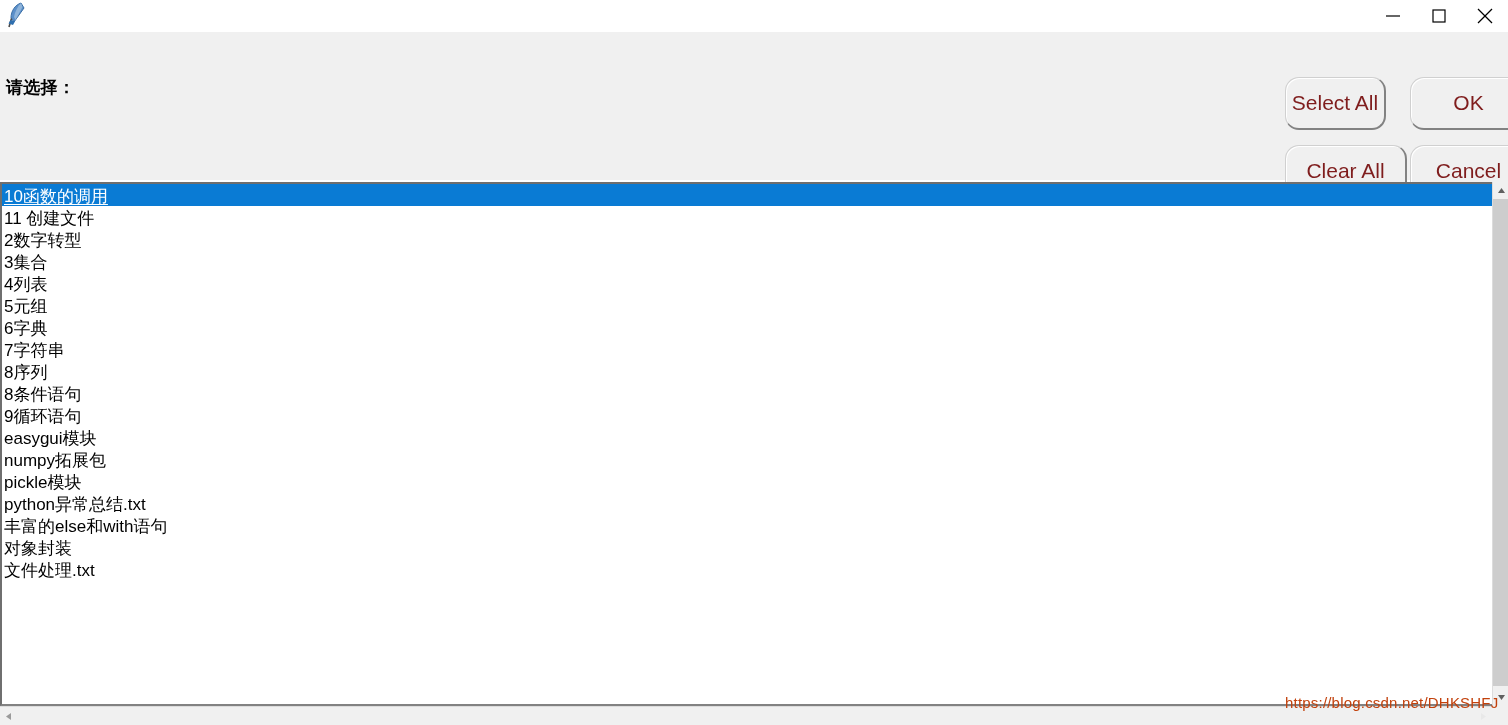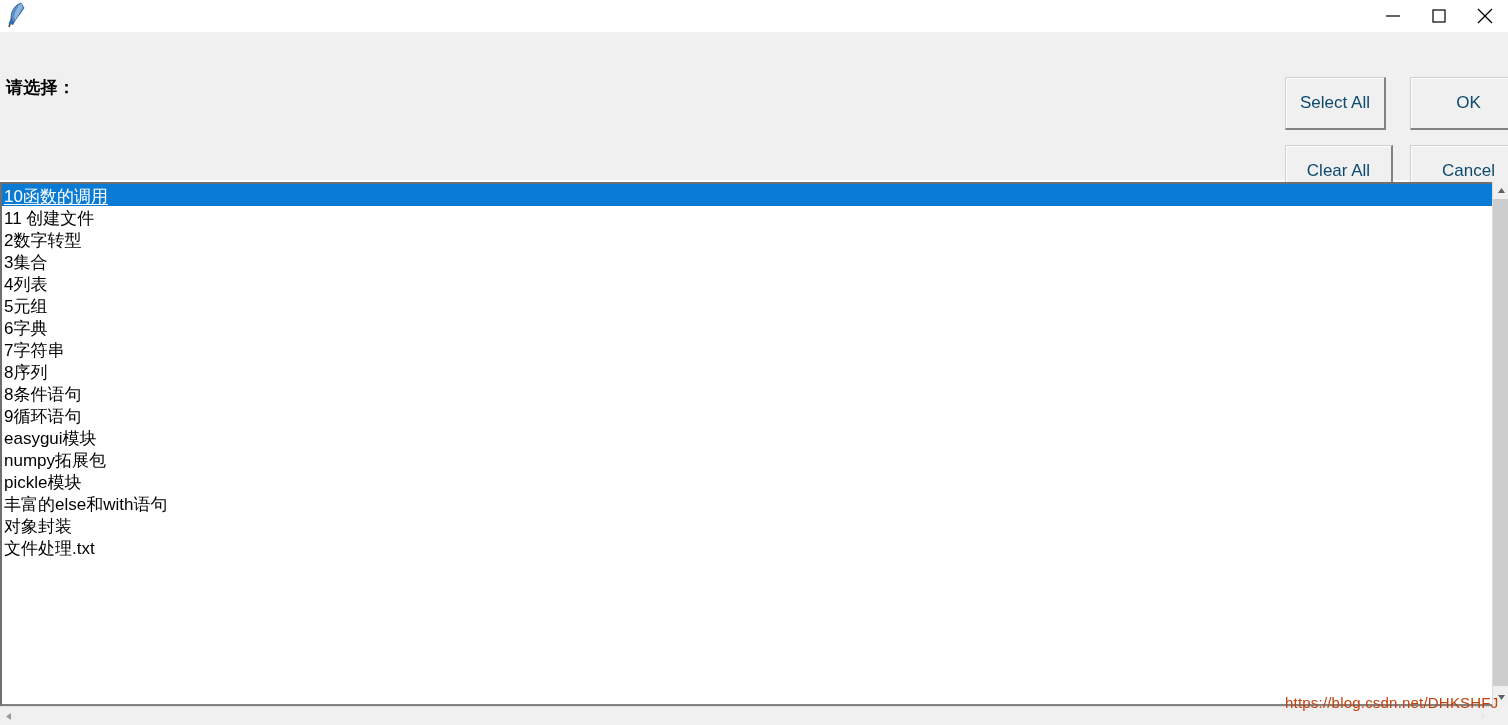--- a/index.html
+++ b/index.html
@@ -72,31 +72,32 @@
   }
 
   .btn {
     position: absolute;
     background: #f0f0f0;
     border-top: 1px solid #d0d0d0;
     border-left: 1px solid #d0d0d0;
     border-right: 2px solid #828282;
     border-bottom: 2px solid #828282;
     box-shadow: inset 1px 1px 0 #ffffff;
-    font-size: 17px;
-    color: #0c4a6e;
+    font-size: 21px;
+    color: #7f1d1d;
     display: flex;
     align-items: center;
     justify-content: center;
     font-family: "Liberation Sans", "DejaVu Sans", sans-serif;
     box-sizing: border-box;
+    border-radius: 14px;
   }
   .btn-select-all { left: 1285px; top: 45px;  width: 101px; height: 53px; }
   .btn-ok         { left: 1410px; top: 45px;  width: 118px; height: 53px; }
-  .btn-clear-all  { left: 1285px; top: 113px; width: 108px; height: 53px; }
+  .btn-clear-all  { left: 1285px; top: 113px; width: 122px; height: 53px; }
   .btn-cancel     { left: 1410px; top: 113px; width: 118px; height: 53px; }
 
   
   .listbox-frame {
     position: absolute;
     left: 0px;
     top: 182px;
     width: 1496px;
     height: 524px;
     background: #ffffff;
@@ -259,20 +260,21 @@
         <div class="list-item">4列表</div>
         <div class="list-item">5元组</div>
         <div class="list-item">6字典</div>
         <div class="list-item">7字符串</div>
         <div class="list-item">8序列</div>
         <div class="list-item">8条件语句</div>
         <div class="list-item">9循环语句</div>
         <div class="list-item">easygui模块</div>
         <div class="list-item">numpy拓展包</div>
         <div class="list-item">pickle模块</div>
+        <div class="list-item">python异常总结.txt</div>
         <div class="list-item">丰富的else和with语句</div>
         <div class="list-item">对象封装</div>
         <div class="list-item">文件处理.txt</div>
       </div>
   </div>
 
   <div class="vscroll">
     <div class="sb-arrow up">
       <svg width="9" height="7" viewBox="0 0 9 7">
           <polygon points="4.5,1 8,6 1,6" fill="#606060"></polygon>

